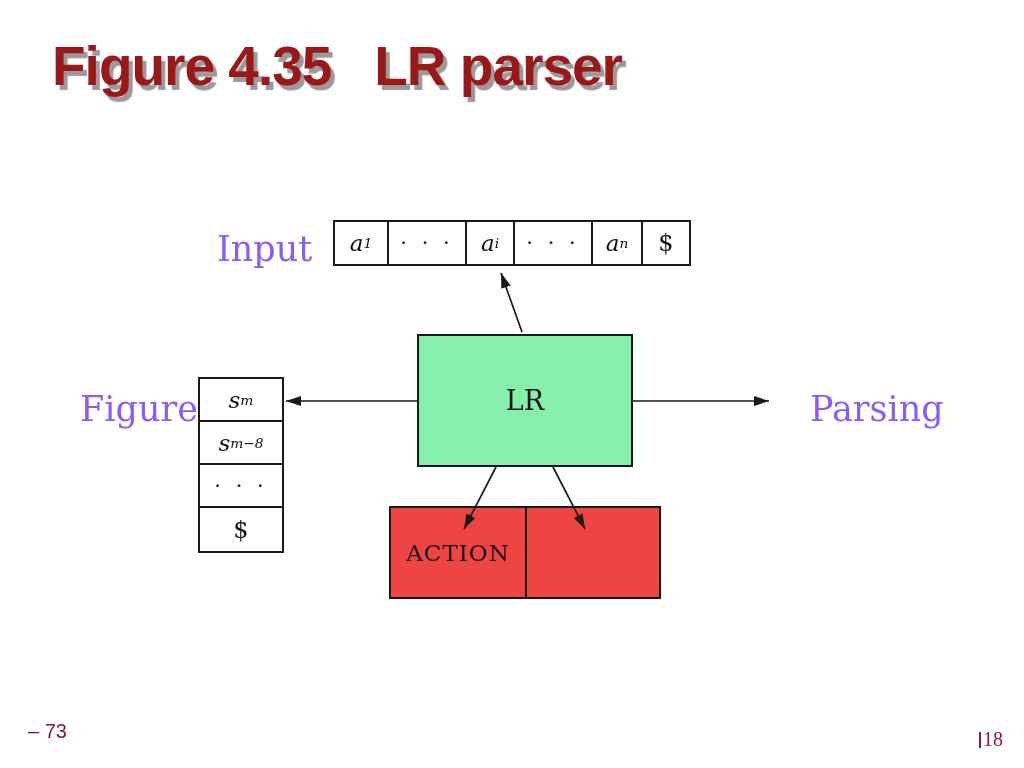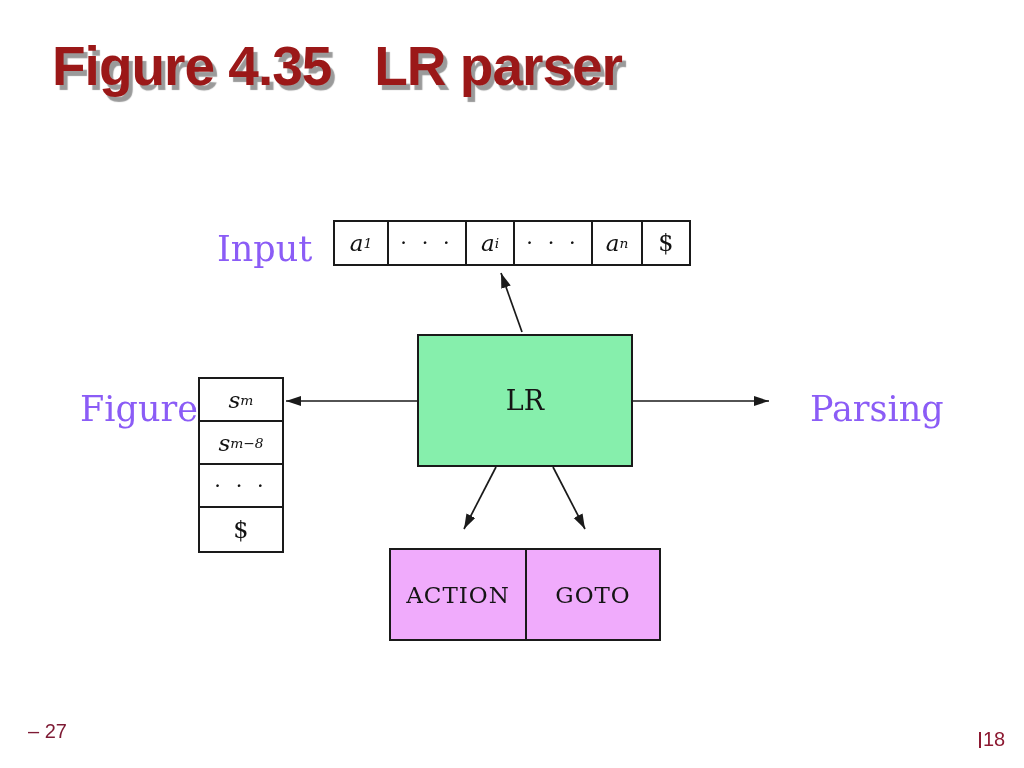--- a/index.html
+++ b/index.html
@@ -74,25 +74,25 @@
     width: 216px; height: 133px;
     border: 2px solid #1a1a1a;
     display: flex; flex-direction: column;
     align-items: center; justify-content: center;
     background: #86efac;
   }
   .lr-box .line { font-size: 27px; line-height: 33px; color: #151515; }
 
   
   .ag-table {
-    left: 389px; top: 548px;
+    left: 389px; top: 506px;
     width: 272px; height: 93px;
     border: 2px solid #1a1a1a;
     display: flex;
-    background: #f0abfc;
+    background: #ef4444;
   }
   .ag-cell {
     display: flex; align-items: center; justify-content: center;
     font-size: 23px; letter-spacing: 1px; color: #151515;
   }
   .ag-action { width: 136px; border-right: 2px solid #1a1a1a; }
   .ag-goto  { flex: 1; }
 
   
   .caption {
@@ -105,21 +105,21 @@
   
   .footer-left {
     left: 28px; top: 720px;
     font-family: "Liberation Sans", sans-serif;
     font-size: 20px;
     color: #7E1A34;
     white-space: pre;
   }
   .footer-right {
     left: 979px; top: 728px;
-    font-family: Liberation Sans, sans-serif;
+    font-family: Liberation Serif, serif;
     font-size: 20px;
     color: #8D1A32;
     display: flex; align-items: center;
   }
   .clip-bar {
     display: inline-block;
     width: 2px; height: 16px;
     background: #8D1A32;
     margin-right: 2px;
   }
@@ -172,27 +172,26 @@
     <div class="stack-cell dots">· · ·</div>
     <div class="stack-cell dollar">$</div>
   </div>
 
   <div class="abs lr-box">
     <div class="line">LR</div>
   </div>
 
   <div class="abs ag-table">
     <div class="ag-cell ag-action">ACTION</div>
-    <div class="ag-cell ag-goto">GOTO</div>
   </div>
 
   <div class="abs dlabel" style="left:810px; top:389px;">Parsing</div>
 
 
-  <div class="abs footer-left">– 27</div>
+  <div class="abs footer-left">– 73</div>
   <div class="abs footer-right">
     <span class="clip-bar"></span>
       <span>18</span>
   </div>
 
   <svg class="arrows" viewBox="0 0 1024 768">
     <defs>
       <marker id="ah" markerUnits="userSpaceOnUse" markerWidth="17" markerHeight="12" refX="15" refY="5" orient="auto">
         <path d="M0,0 L15,5 L0,10 z" fill="#1a1a1a"></path>
       </marker>

